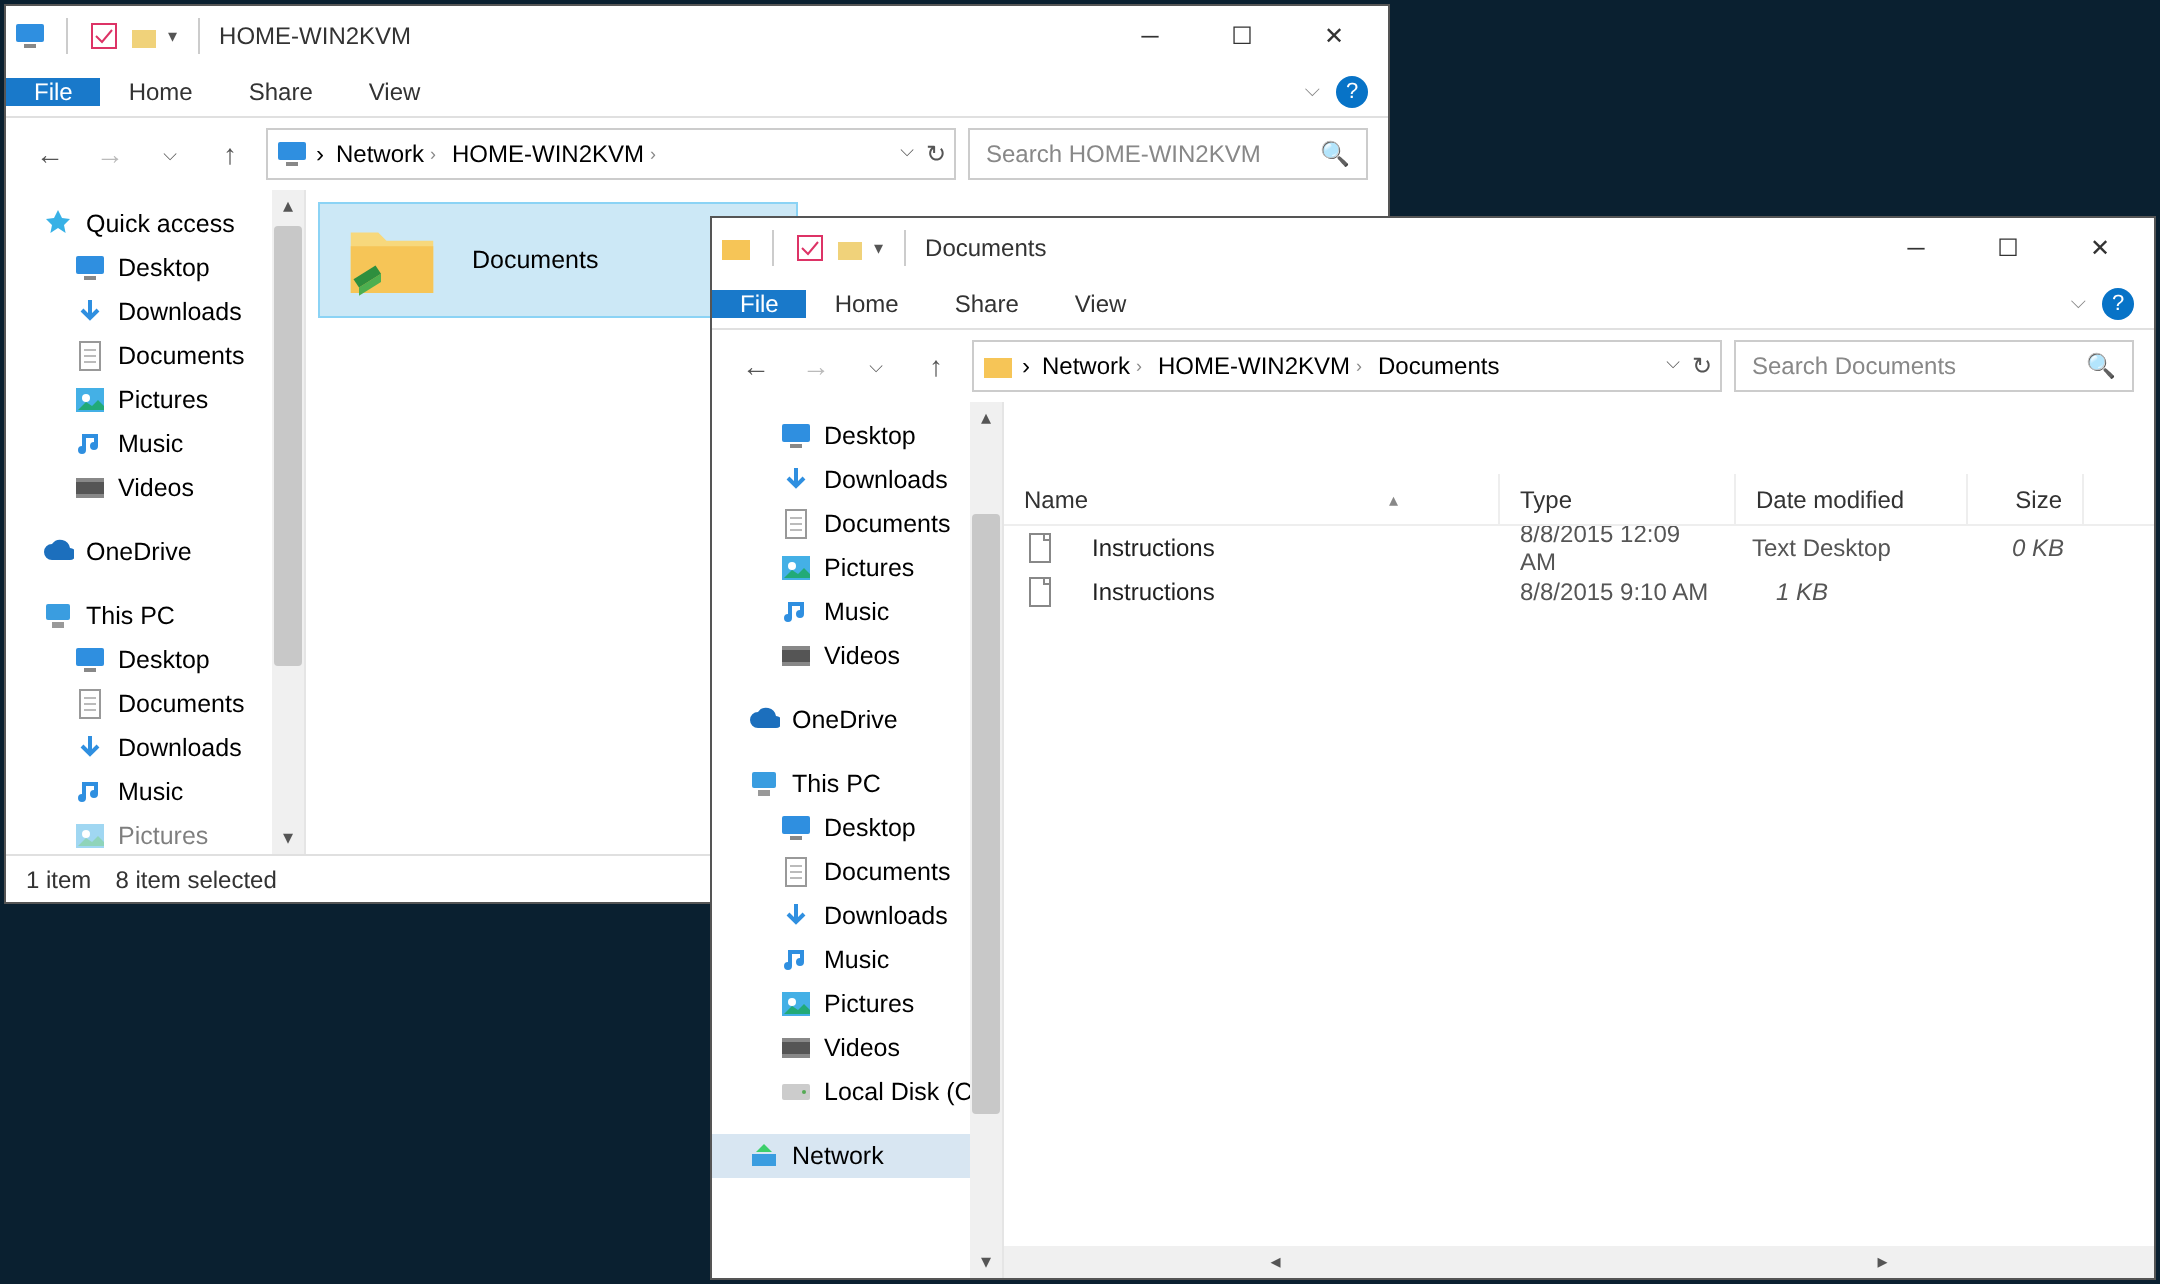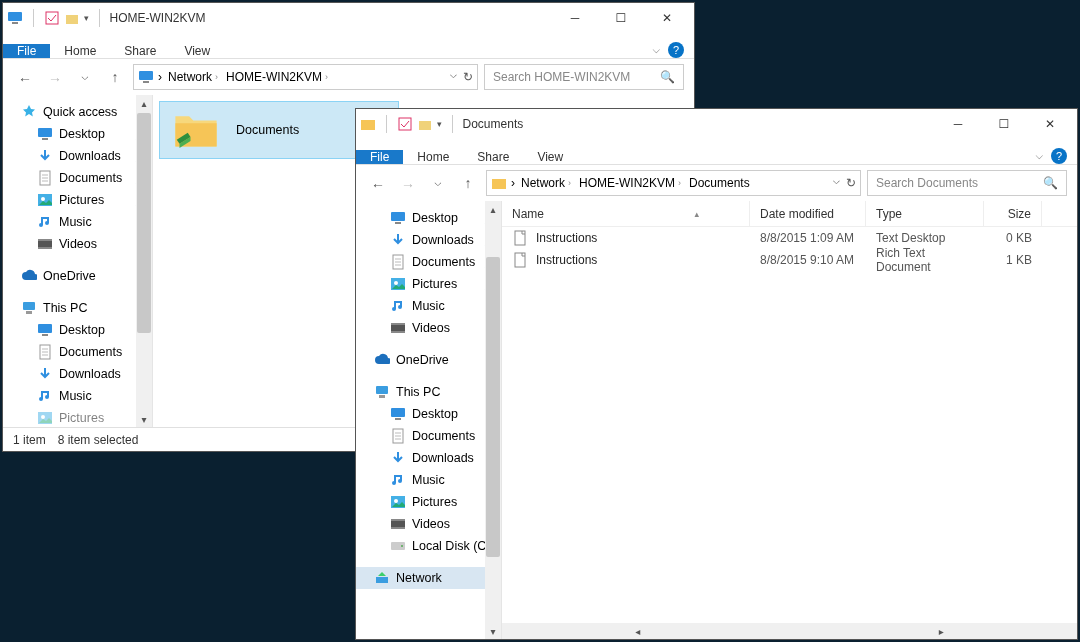--- a/index.html
+++ b/index.html
@@ -7,21 +7,21 @@
   .window { position:absolute; background:#fff; border:1px solid #555; display:flex; flex-direction:column; }
   
   #win1 { left:2px; top:2px; width:693px; height:450px; }
   #win2 { left:355px; top:108px; width:723px; height:532px; }
   .titlebar { height:30px; display:flex; align-items:center; padding:0 4px; font-size:12px; color:#333; }
   .titlebar .qat { display:flex; gap:4px; align-items:center; }
   .titlebar .sep { width:1px; height:18px; background:#ccc; margin:0 6px; }
   .titlebar .title { margin-left:4px; }
   .titlebar .win-ctrls { margin-left:auto; display:flex; }
   .win-btn { width:46px; height:30px; display:flex; align-items:center; justify-content:center; font-size:12px; color:#333; }
-  .ribbon-tabs { height:26px; display:flex; align-items:flex-end; font-size:12px; border-bottom:1px solid #e0e0e0; }
+  .ribbon-tabs { height:26px; display:flex; align-items:center; font-size:12px; border-bottom:1px solid #e0e0e0; }
   .rtab { padding:0 14px; display:flex; align-items:center; color:#333; }
   .rtab.file { background:#1979ca; color:#fff; }
   .ribbon-right { margin-left:auto; display:flex; align-items:center; gap:8px; padding-right:10px; }
   .help-icon { width:16px;height:16px;border-radius:50%;background:#0773c7;color:#fff;display:flex;align-items:center;justify-content:center;font-size:11px;}
   .navbar { height:36px; display:flex; align-items:center; gap:6px; padding:0 10px; }
   .nb-btn { width:24px;height:24px;display:flex;align-items:center;justify-content:center;color:#555; font-size:14px;}
   .nb-btn.disabled{color:#bbb;}
   .addrbar { flex:1; height:26px; border:1px solid #ccc; display:flex; align-items:center; padding:0 4px; font-size:12px; gap:4px; }
   .crumb { display:flex; align-items:center; gap:3px; padding:0 2px;}
   .crumb .chev{color:#888; font-size:9px;}
@@ -42,30 +42,30 @@
   .navpane .icon{width:16px;height:16px;display:flex;align-items:center;justify-content:center;}
   .content{flex:1;display:flex;flex-direction:column;min-width:0;}
   .content-body{flex:1;overflow:auto;position:relative;}
   .folder-item{display:flex;align-items:center;gap:18px;padding:8px 14px;width:240px;}
   .folder-item.selected{background:#cce8f6;border:1px solid #8bd3f5;}
   .folder-icon{width:44px;height:40px;}
   .statusbar{height:24px;border-top:1px solid #e0e0e0;display:flex;align-items:center;font-size:12px;padding:0 10px;gap:12px;color:#333;}
   .statusbar .viewbtns{margin-left:auto;display:flex;gap:2px;}
   .viewbtn{width:22px;height:18px;border:1px solid #bdbdbd;display:flex;align-items:center;justify-content:center;font-size:10px;color:#555;}
   
-  .colheaders{display:flex;height:26px;border-bottom:1px solid #eee;font-size:12px;color:#333;}
+  .colheaders{display:flex;height:26px;border-bottom:1px solid #eee;font-size:12px;color:#333;margin-top:36px;}
   .col{padding:0 10px;border-right:1px solid #eee;height:100%;display:flex;align-items:center;}
   .col.name{flex:0 0 248px;} .col.date{flex:0 0 116px;} .col.type{flex:0 0 118px;} .col.size{flex:0 0 58px;justify-content:flex-end;}
   .sort-ind{font-size:9px;color:#888;margin:0 40px 0 auto;}
   .filerow{display:flex;height:22px;align-items:center;font-size:12px;color:#222;}
   .fcell{padding:0 10px;}
-  .fcell.name{flex:0 0 248px;display:flex;align-items:center;gap:8px;}
+  .fcell.name{flex:0 0 248px;display:flex;align-items:center;gap:18px;}
   .fcell.date{flex:0 0 116px;color:#555;}
   .fcell.type{flex:0 0 118px;color:#555;}
-  .fcell.size{flex:0 0 58px;text-align:right;color:#555;}
+  .fcell.size{flex:0 0 58px;text-align:right;color:#555;font-style:italic;}
   .hscroll{height:16px;background:#f0f0f0;display:flex;align-items:center;}
   .hscroll .thumb{height:14px;background:#c8c8c8;flex:1;margin:0 16px;border-radius:2px;}
   svg{display:block;}
   .nav-item.selected{background:#d8e6f2;}
 </style>
 </head>
 <body>
 
 <svg width="0" height="0" style="position:absolute">
   <defs>
@@ -557,49 +557,48 @@
         <div class="scroll-thumb" style="height:300px;margin-top:40px"></div>
         <div class="scroll-arrow" style="margin-top:auto">▾</div>
       </div>
     </div>
     <div class="content">
       <div class="colheaders">
         <div class="col name">
             <span>Name</span>
             <span class="sort-ind">▴</span>
           </div>
+        <div class="col type">Type</div>
         <div class="col date">Date modified</div>
-        <div class="col type">Type</div>
         <div class="col size">Size</div>
       </div>
       <div class="content-body">
         <div class="filerow">
           <div class="fcell name">
               <span class="icon">
                 <svg width="16" height="16">
                   <use href="#i-file"></use>
                 </svg>
               </span>
               <span>Instructions</span>
             </div>
-          <div class="fcell date">8/8/2015 1:09 AM</div>
+          <div class="fcell date">8/8/2015 12:09 AM</div>
           <div class="fcell type">Text Desktop</div>
           <div class="fcell size">0 KB</div>
         </div>
         <div class="filerow">
           <div class="fcell name">
               <span class="icon">
                 <svg width="16" height="16">
                   <use href="#i-file"></use>
                 </svg>
               </span>
               <span>Instructions</span>
             </div>
           <div class="fcell date">8/8/2015 9:10 AM</div>
-          <div class="fcell type">Rich Text Document</div>
           <div class="fcell size">1 KB</div>
         </div>
       </div>
       <div class="hscroll">
         <div class="scroll-arrow">◂</div>
         <div class="thumb"></div>
         <div class="scroll-arrow">▸</div>
       </div>
     </div>
   </div>

